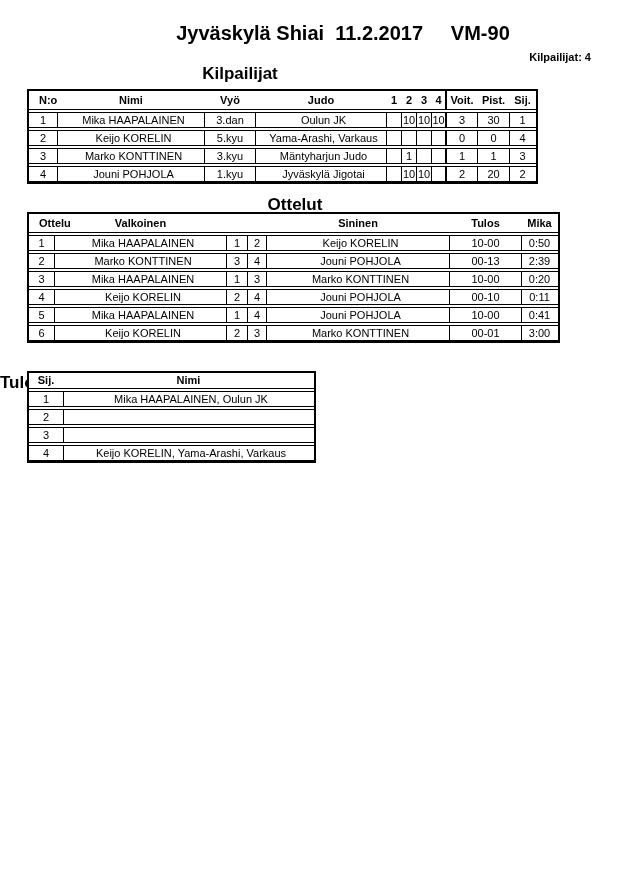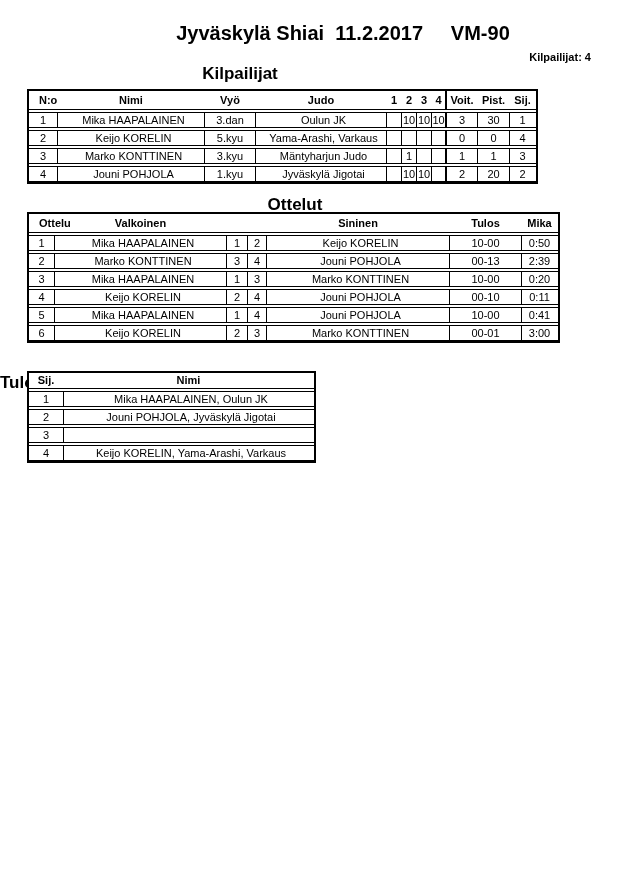--- a/index.html
+++ b/index.html
@@ -217,21 +217,20 @@
     <div class="c w3-sij">Sij.</div>
     <div class="c w3-nimi last">Nimi</div>
   </div>
 
   <div class="drow">
     <div class="c w3-sij">1</div>
     <div class="c w3-nimi left last">Mika HAAPALAINEN, Oulun JK</div>
   </div>
   <div class="drow">
     <div class="c w3-sij">2</div>
-    <div class="c w3-nimi left last">Jouni POHJOLA, Jyväskylä Jigotai</div>
   </div>
   <div class="drow">
     <div class="c w3-sij">3</div>
   </div>
   <div class="drow">
     <div class="c w3-sij">4</div>
     <div class="c w3-nimi left last">Keijo KORELIN, Yama-Arashi, Varkaus</div>
   </div>
 </div>
 

